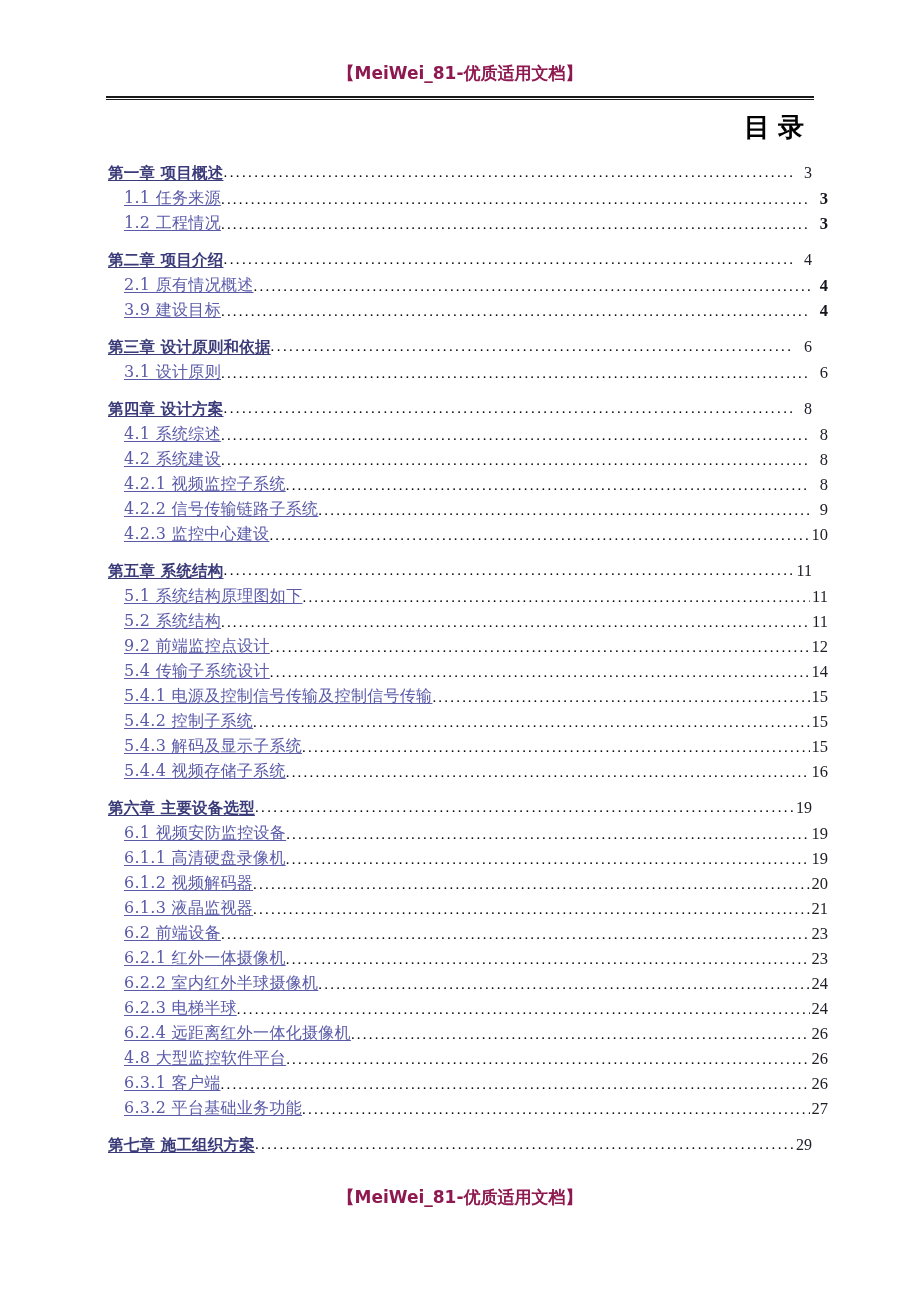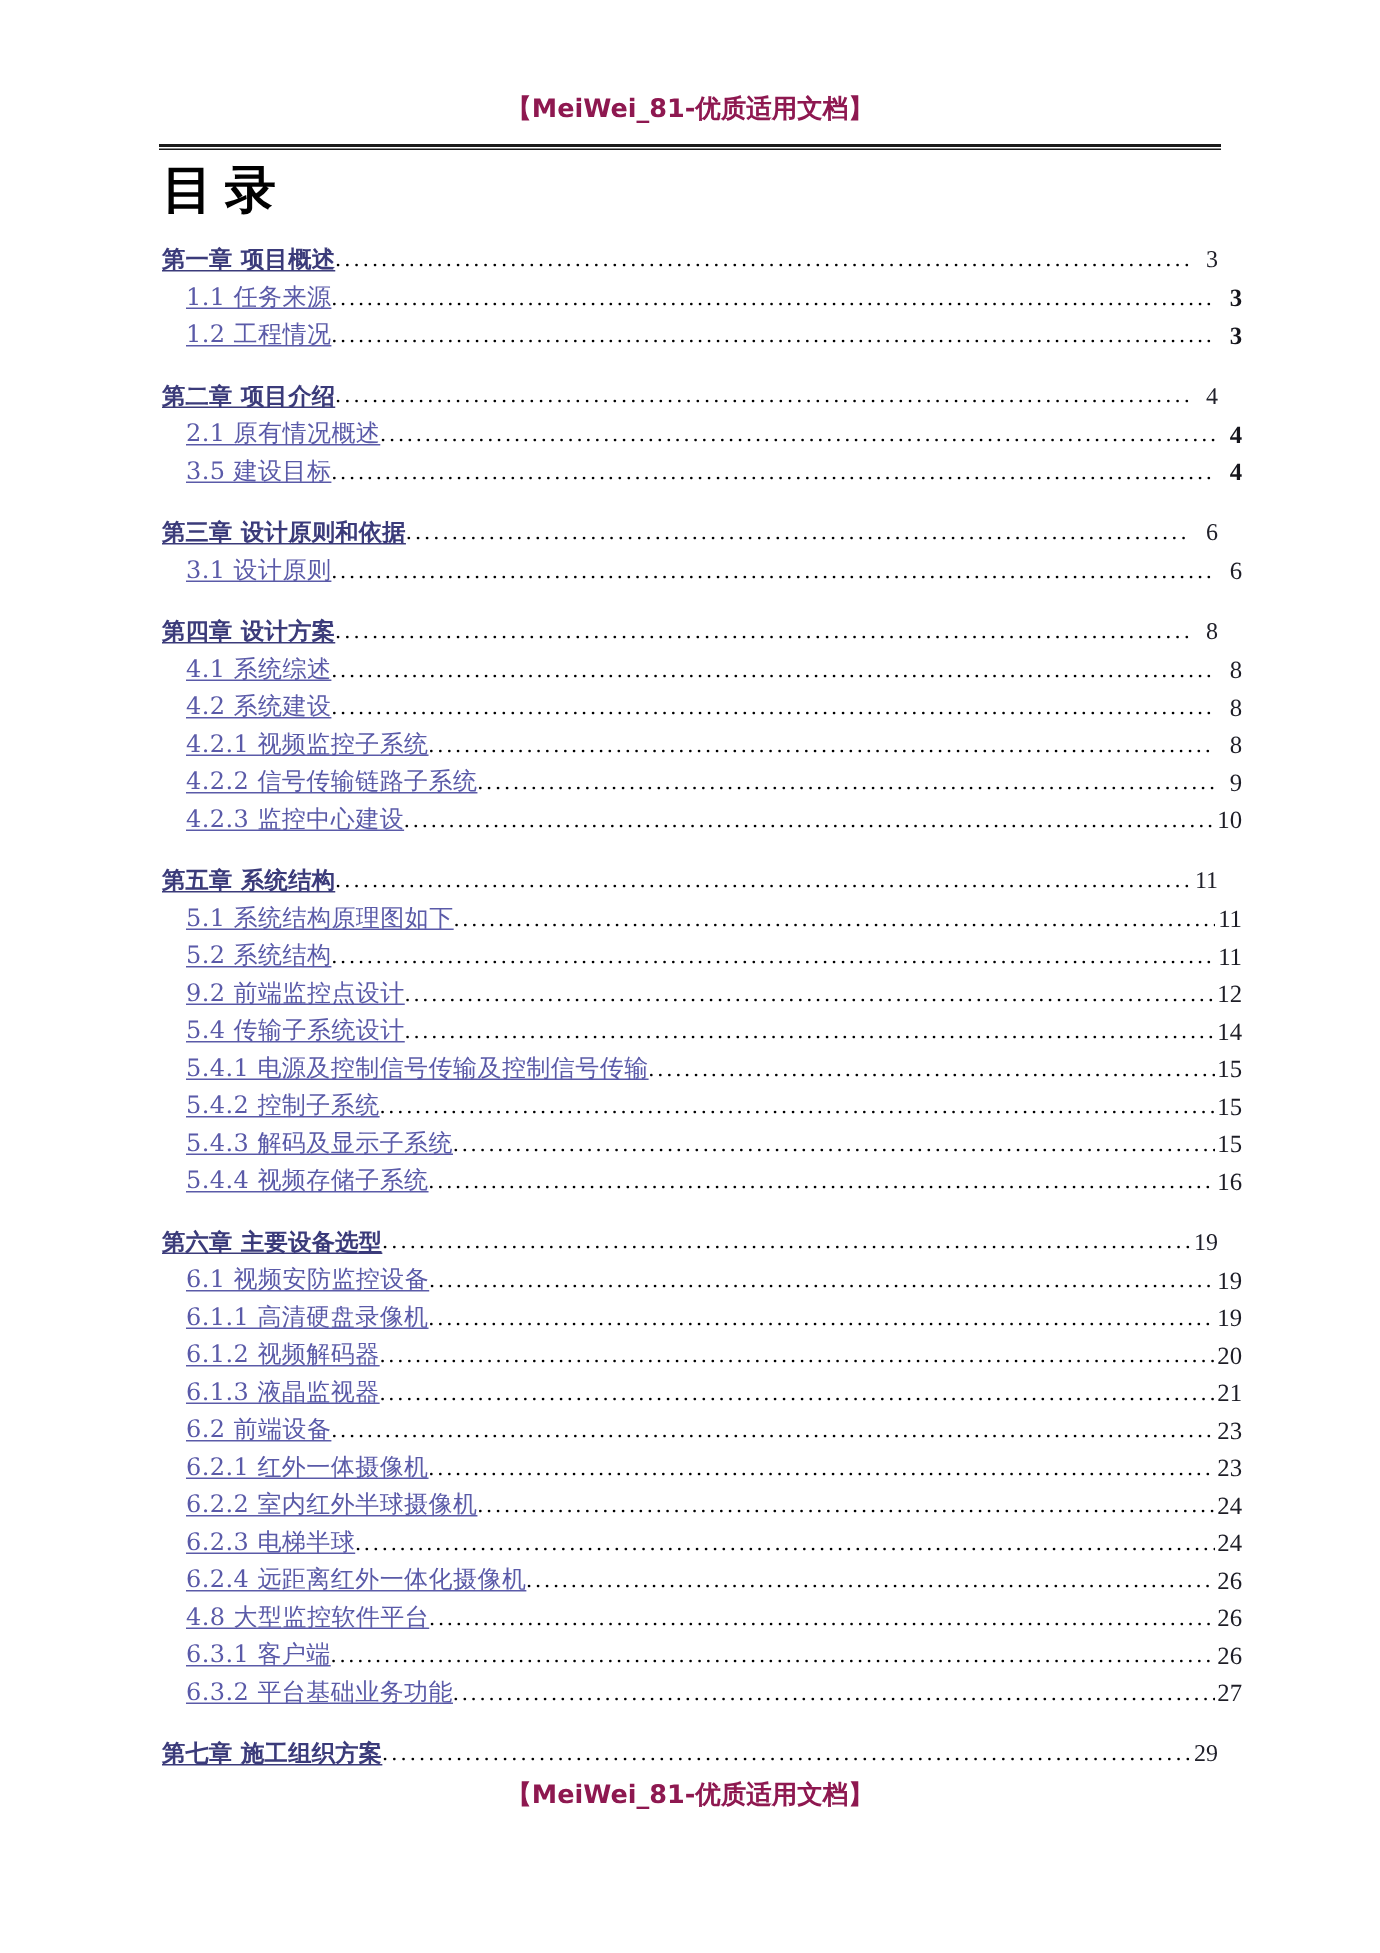--- a/index.html
+++ b/index.html
@@ -49,23 +49,23 @@
     border-bottom: 1px solid #1a1a1a;
     box-sizing: border-box;
   }
 
   
   .toc-title {
     position: absolute;
     top: 110px;
     left: 108px;
     width: 704px;
-    text-align: left;
+    text-align: right;
     font-family: "DejaVu Serif", "Liberation Serif", serif;
-    font-size: 34px;
+    font-size: 26px;
     font-weight: 700;
     color: #000000;
     letter-spacing: 8px;
     line-height: 34px;
   }
 
   
   .toc {
     position: absolute;
     top: 163px;
@@ -150,21 +150,21 @@
   
   .lvl2.pn-light .page-no {
     font-weight: 400;
     color: #1d1d26;
   }
 
   
   .toc .toc-entry:first-child { margin-top: 0; }
 
   
-  .lvl1.gap-lg { margin-top: 20px; }
+  .lvl1.gap-lg { }
 
   
   .doc-footer {
     position: absolute;
     top: 1186px;
     left: 108px;
     width: 704px;
     text-align: center;
   }
   .doc-footer .ftr-text {
@@ -208,21 +208,21 @@
         <span class="label">第二章  项目介绍</span>
         <span class="leader">...............................................................................................................................................................</span>
         <span class="page-no">4</span>
       </div>
       <div class="toc-entry lvl2">
         <span class="label">2.1  原有情况概述</span>
         <span class="leader">...............................................................................................................................................................</span>
         <span class="page-no">4</span>
       </div>
       <div class="toc-entry lvl2">
-        <span class="label">3.5  建设目标</span>
+        <span class="label">3.9  建设目标</span>
         <span class="leader">...............................................................................................................................................................</span>
         <span class="page-no">4</span>
       </div>
       <div class="toc-entry lvl1 gap-lg">
         <span class="label">第三章  设计原则和依据</span>
         <span class="leader">...............................................................................................................................................................</span>
         <span class="page-no">6</span>
       </div>
       <div class="toc-entry lvl2 pn-light">
         <span class="label">3.1   设计原则</span>

